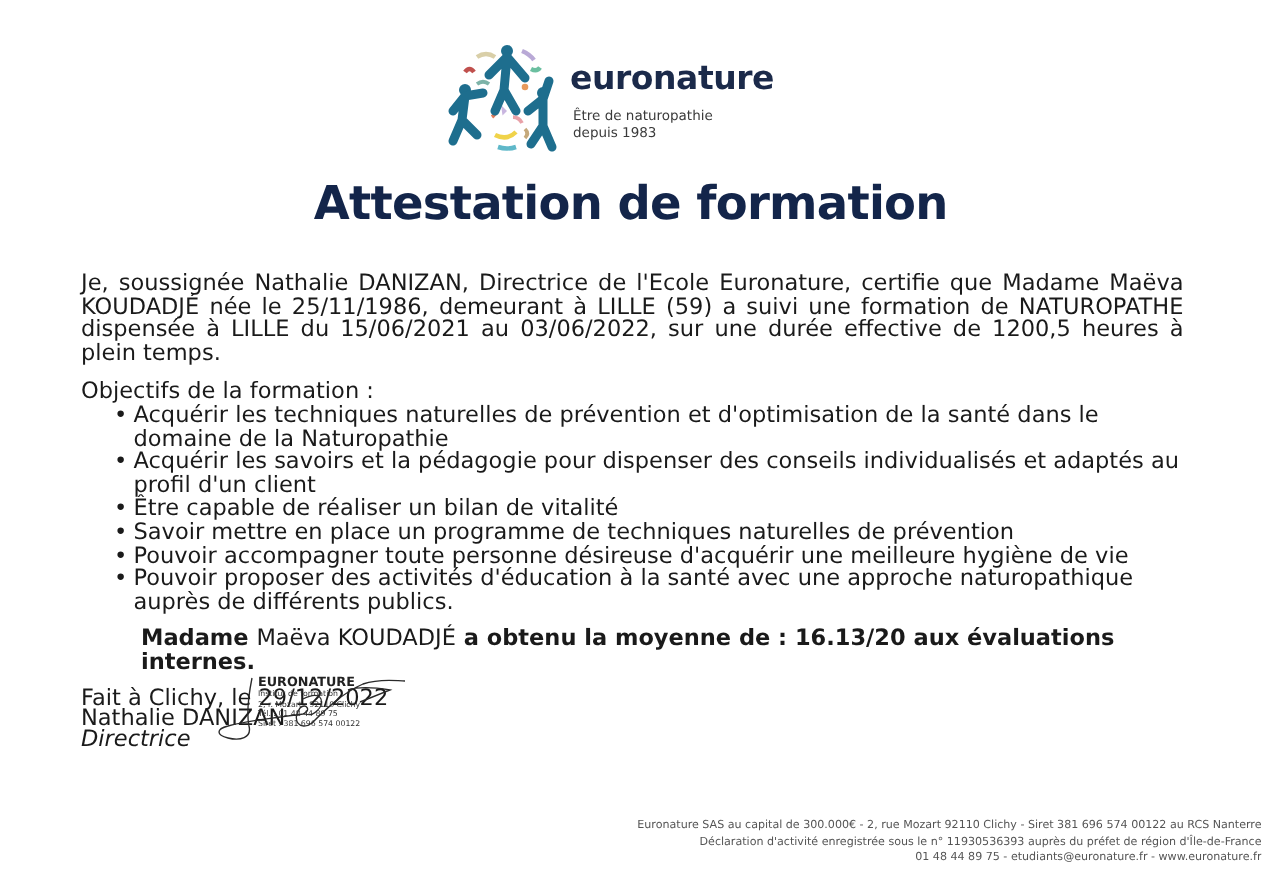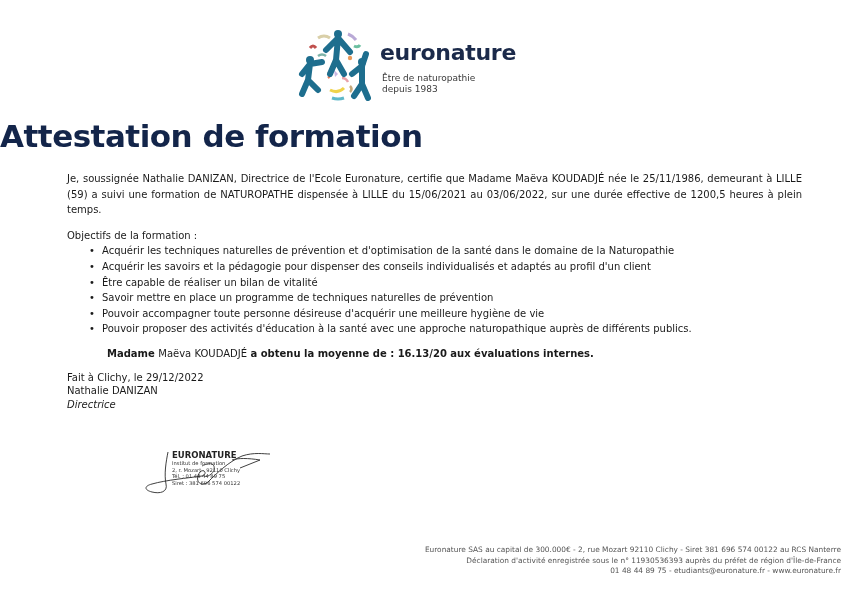--- a/index.html
+++ b/index.html
@@ -4,23 +4,23 @@
   <style>
     * { margin: 0; padding: 0; box-sizing: border-box; }
     html, body { width: 841px; height: 595px; background: #ffffff; overflow: hidden; }
     body { position: relative; font-family: "DejaVu Sans", sans-serif; color: #1a1a1a; }
 
     .logo-wrap { position: absolute; left: 296px; top: 28px; width: 240px; height: 76px; }
     .logo-mark { position: absolute; left: 0; top: 0; width: 80px; height: 76px; }
     .logo-name { position: absolute; left: 84px; top: 12px; font-family: "DejaVu Sans", sans-serif; font-size: 22px; font-weight: bold; color: #1b2a4a; letter-spacing: -0.3px; }
     .logo-sub { position: absolute; left: 86px; top: 45px; font-size: 9px; line-height: 11px; color: #3a3a3a; }
 
-    .title { position: absolute; left: 0; right: 0; top: 118px; text-align: left; font-family: "DejaVu Sans", sans-serif; font-weight: bold; font-size: 31px; color: #13254a; letter-spacing: -0.5px; }
+    .title { position: absolute; left: 0; right: 0; top: 118px; text-align: center; font-family: "DejaVu Sans", sans-serif; font-weight: bold; font-size: 31px; color: #13254a; letter-spacing: -0.5px; }
 
-    .content { position: absolute; left: 54px; top: 171px; width: 735px; font-size: 10px; line-height: 15.6px; color: #1a1a1a; margin-left: 13px; }
+    .content { position: absolute; left: 54px; top: 181px; width: 735px; font-size: 15px; line-height: 15.6px; color: #1a1a1a; }
     .intro { text-align: justify; }
     .objectives { margin-top: 10px; }
     .objectives ul { list-style: none; margin-left: 22px; }
     .objectives li { position: relative; padding-left: 13px; }
     .objectives li::before { content: "•"; position: absolute; left: 0; top: 0; }
     .grade { margin-top: 9px; font-weight: bold; padding-left: 40px; }
     .grade .nm { font-weight: normal; }
     .legal { margin-top: 8px; }
     .sign-block { margin-top: 9px; line-height: 13.5px; }
     .sign-role { font-style: italic; }

